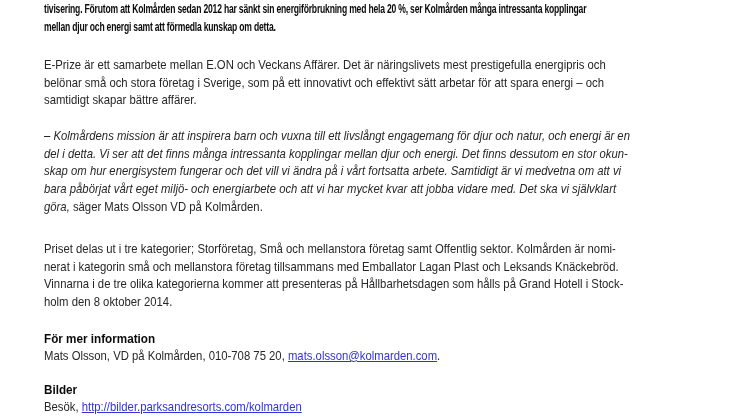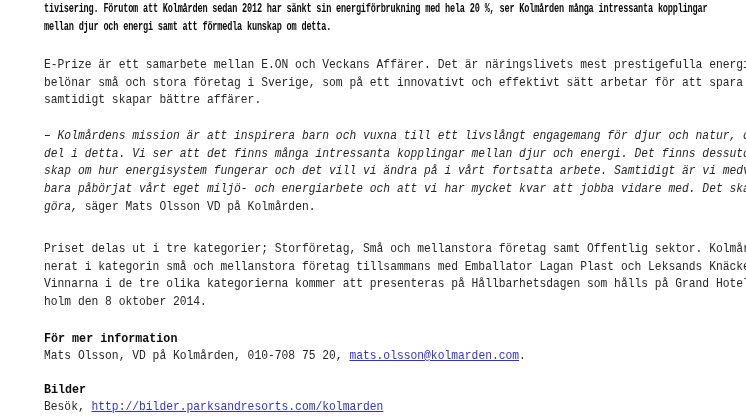--- a/index.html
+++ b/index.html
@@ -6,21 +6,21 @@
     margin: 0;
     padding: 0;
     background: #ffffff;
   }
   .page {
     position: relative;
     width: 746px;
     height: 419px;
     background: #ffffff;
     overflow: hidden;
-    font-family: Liberation Mono, monospace;
+    font-family: Liberation Sans, sans-serif;
   }
   .block {
     position: absolute;
     left: 44px;
     white-space: pre;
     font-size: 13px;
     line-height: 17.7px;
     color: #262626;
     transform: scaleX(0.87);
     transform-origin: 0 0;

